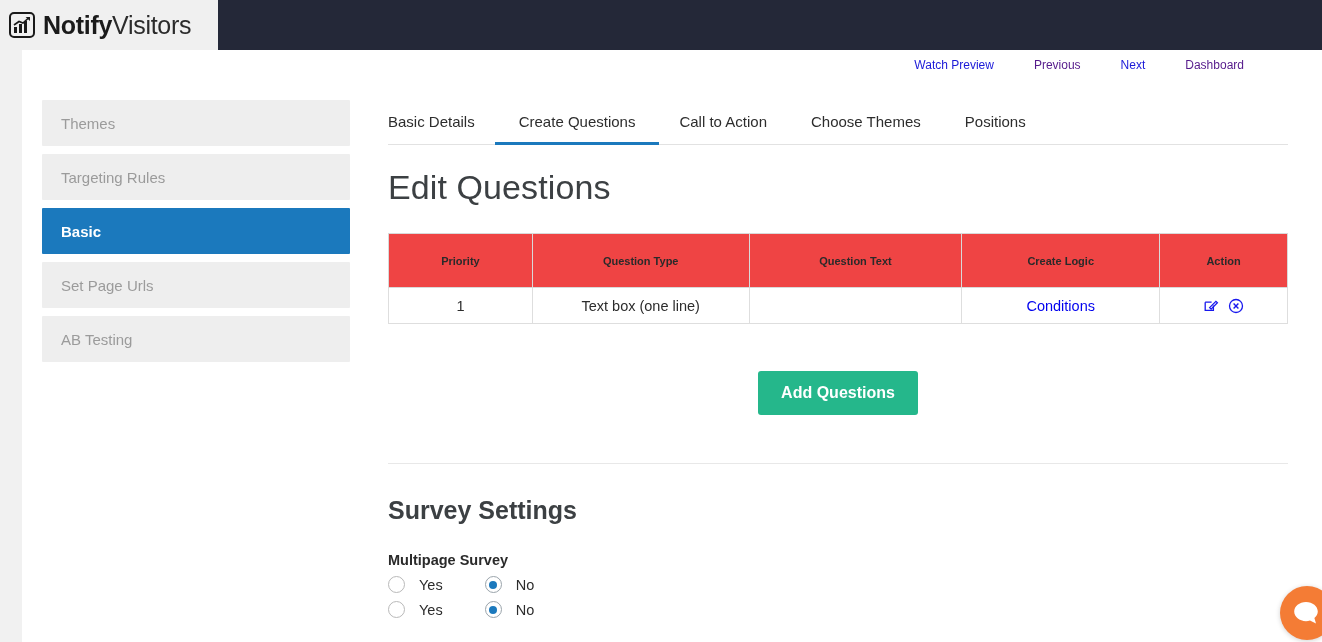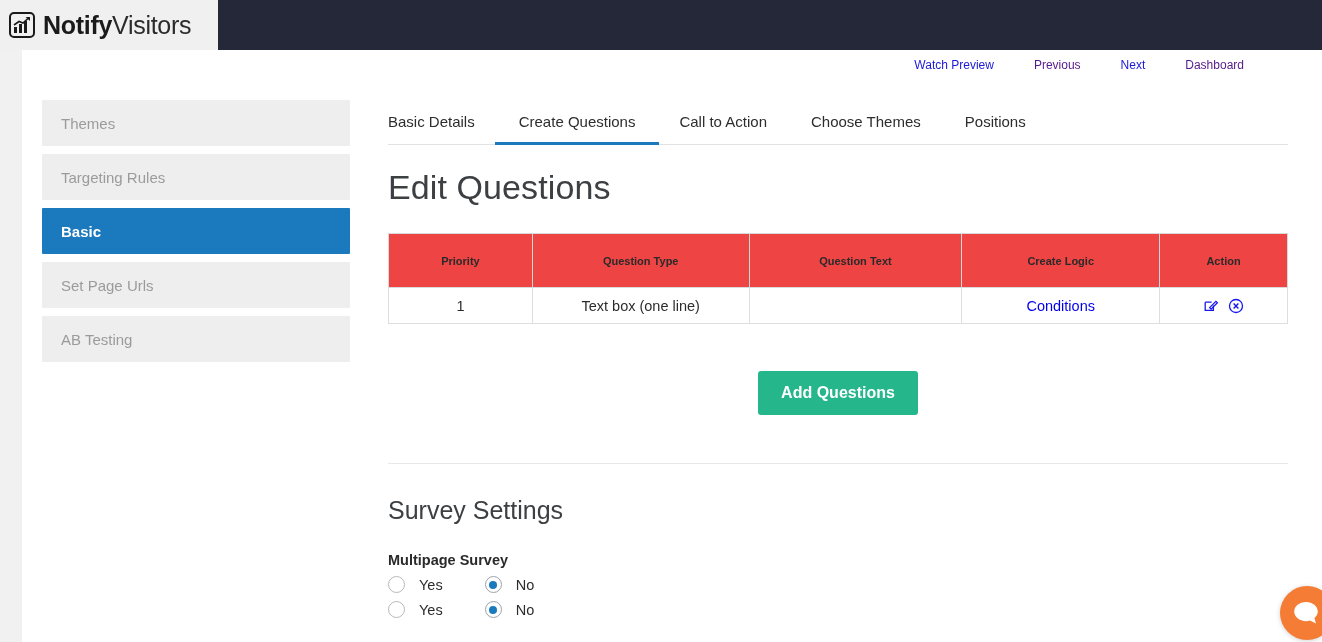--- a/index.html
+++ b/index.html
@@ -183,21 +183,21 @@
 
   hr.divider {
     margin: 48px 0 0 0;
     border: none;
     border-top: 1px solid #e8e8e8;
   }
 
   
   h2.settings-title {
     font-size: 25px;
-    font-weight: 400;
+    font-weight: 700;
     color: #3c4043;
     margin: 32px 0 0 0;
   }
   .field-label {
     margin-top: 27px;
     font-size: 14.5px;
     font-weight: 700;
     color: #2a2a2a;
   }
   .radio-row {

